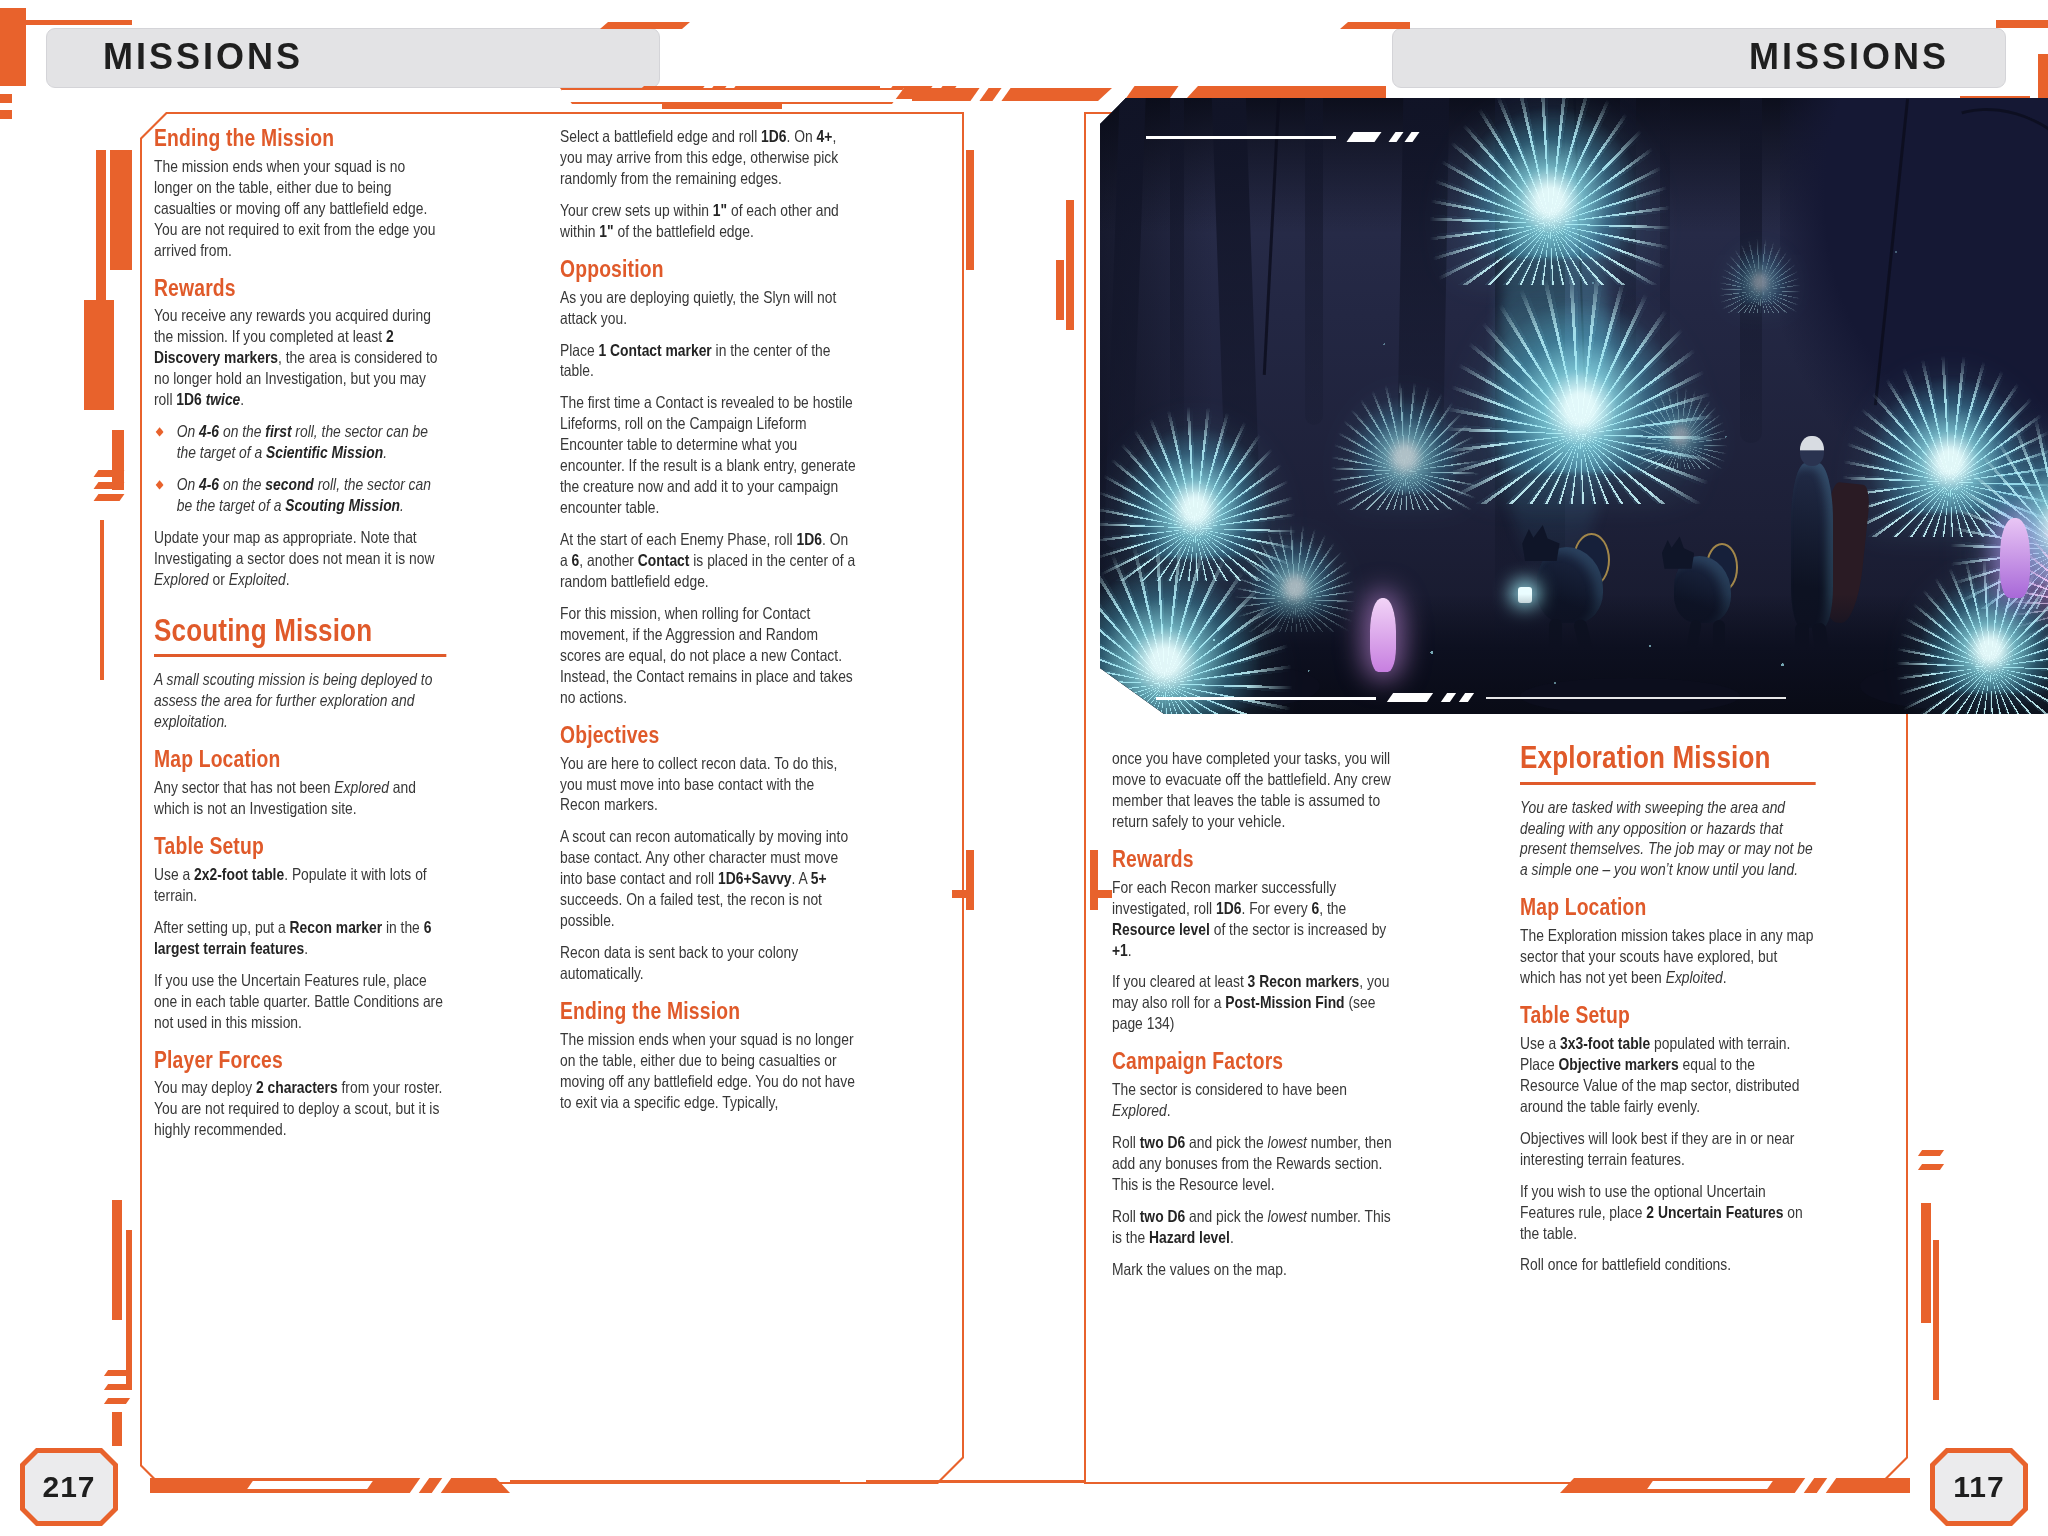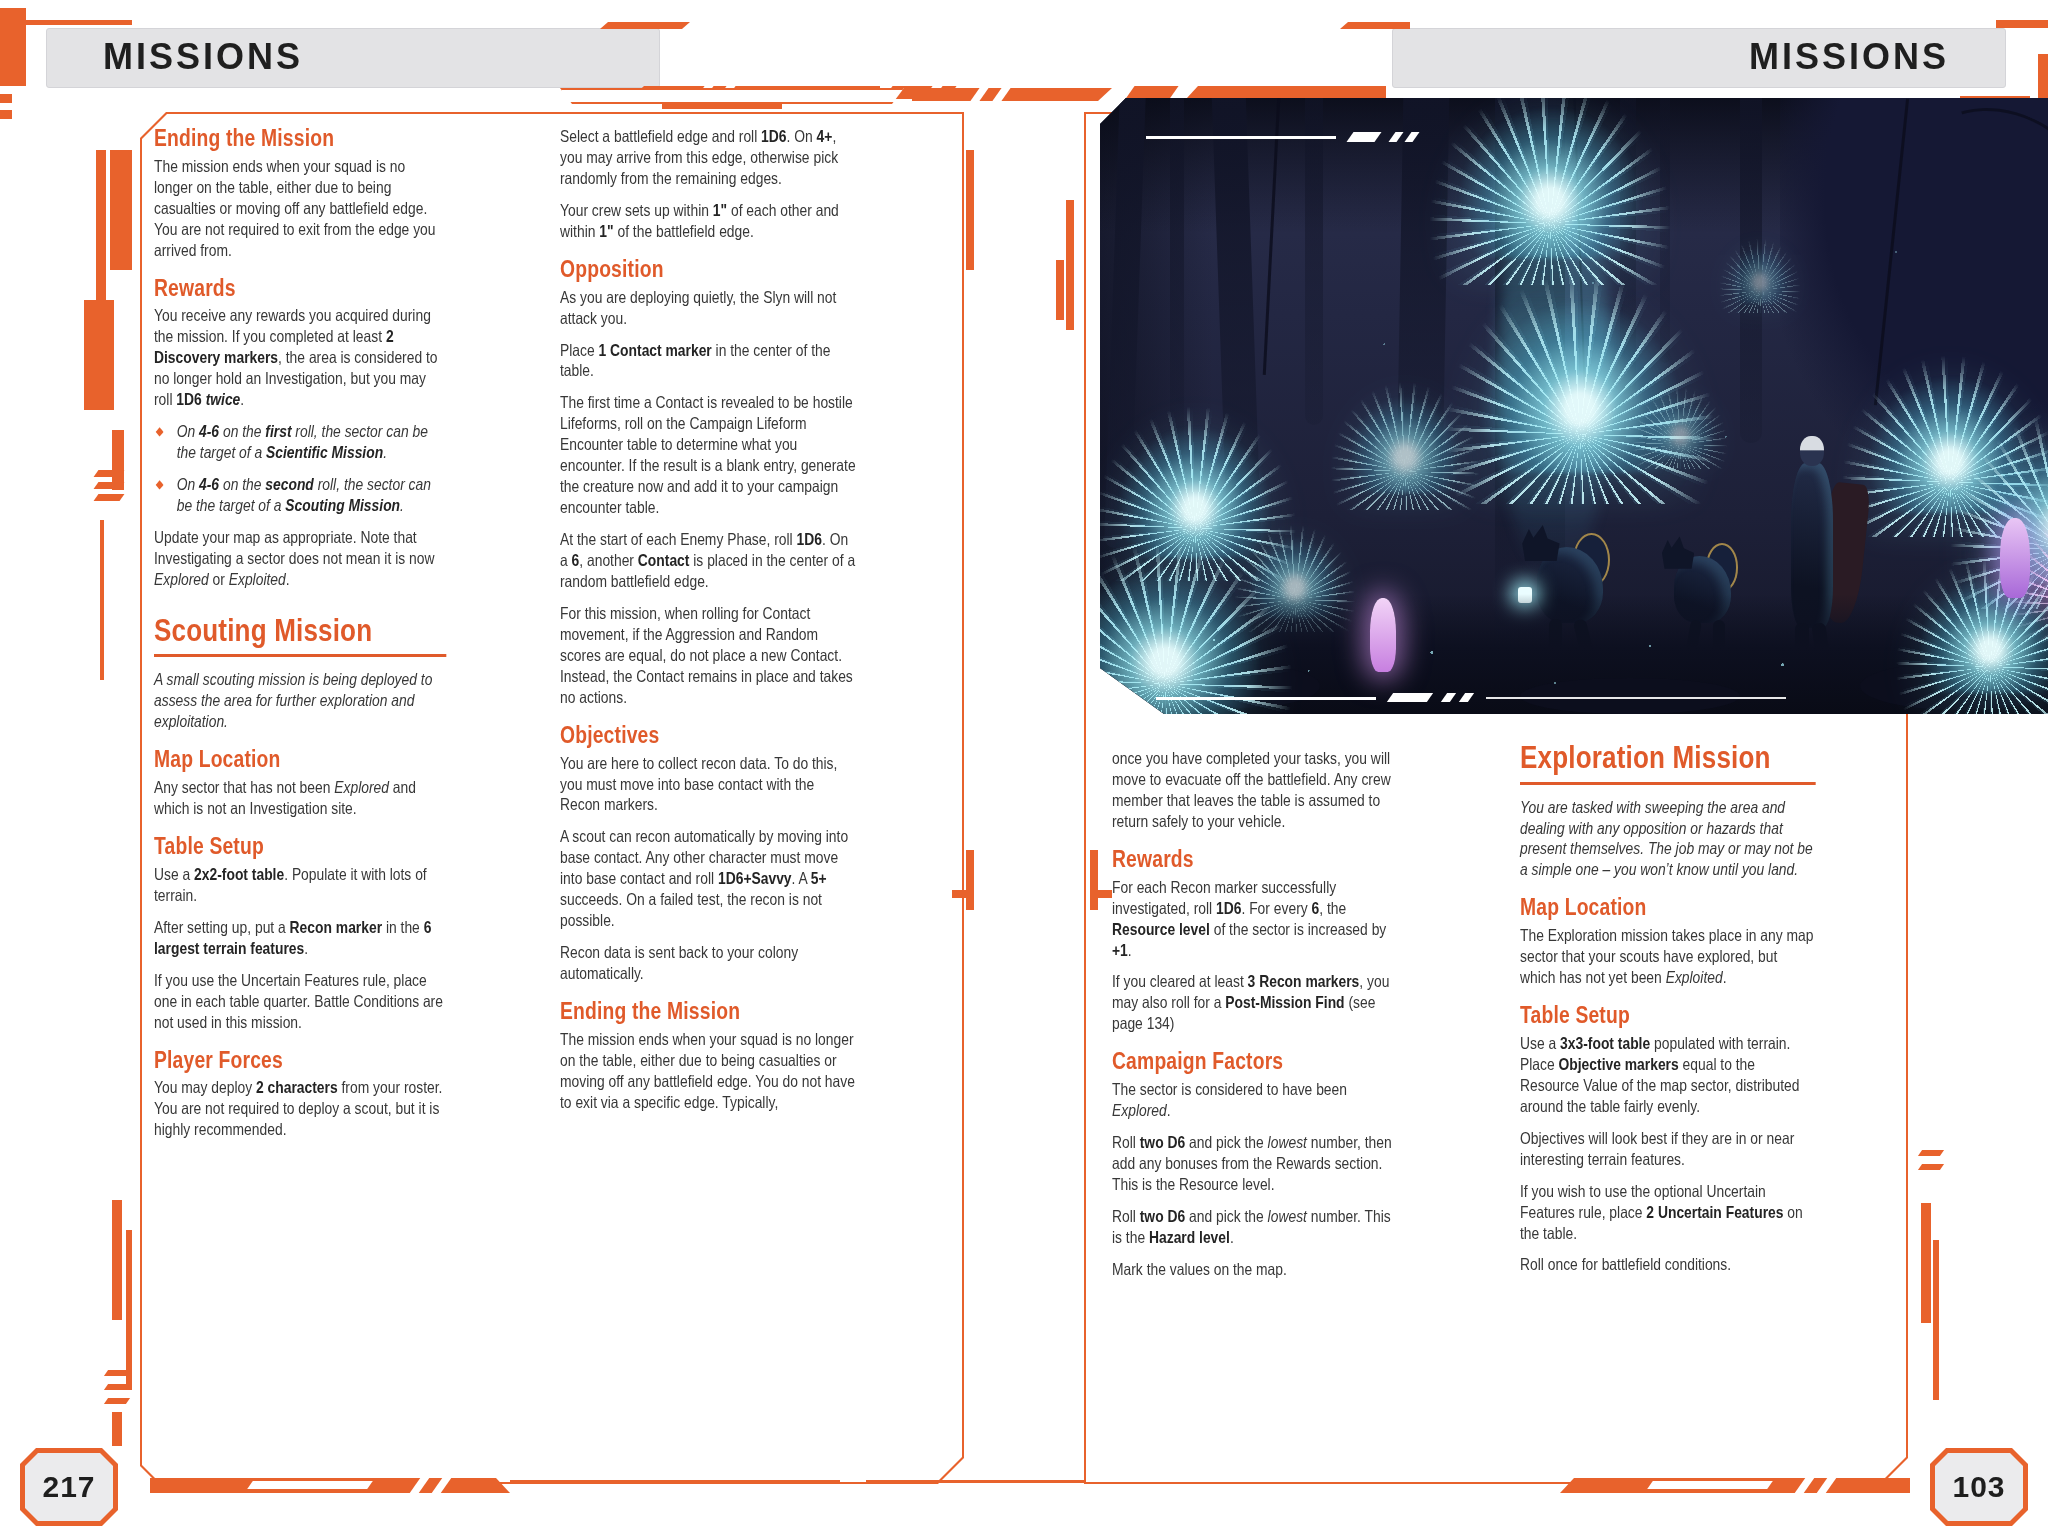--- a/index.html
+++ b/index.html
@@ -2,21 +2,21 @@
 <html><head>
 <meta charset="utf-8">
 <style>
   :root{ --acc:#E8622C; --hd:#E05A2A; --txt:#373737; }
   html,body{margin:0;padding:0;background:#fff;}
   .stage{position:relative;width:2048px;height:1536px;background:#fff;overflow:hidden;
          font-family:"Liberation Sans",sans-serif;color:var(--txt);}
   .abs{position:absolute;}
   .acc{background:var(--acc);}
   
-  .hbar{position:absolute;top:28px;width:612px;height:58px;background:#E3E3E5;border:1px solid #D4D4D8;border-radius:3px;}
+  .hbar{position:absolute;top:28px;width:612px;height:58px;background:#E3E3E5;border:1px solid #D4D4D8;border-radius:9px;}
   .hbar .hlabel{display:block;font-size:36px;font-weight:800;letter-spacing:3px;color:#1F1F1F;line-height:56px;}
   .sl{position:absolute;transform:skewX(-35deg);}
   
   .panel{position:absolute;top:112px;width:824px;height:1372px;background:var(--acc);}
   .panel.pl{clip-path:polygon(26px 0,100% 0,100% calc(100% - 26px),calc(100% - 26px) 100%,18px 100%,0 calc(100% - 18px),0 26px);}
   .panel.pr{clip-path:polygon(0 0,calc(100% - 26px) 0,100% 26px,100% calc(100% - 26px),calc(100% - 26px) 100%,0 100%);}
   .panel .inner{position:absolute;inset:2px;background:#fff;}
   .panel.pl .inner{clip-path:polygon(25px 0,100% 0,100% calc(100% - 25px),calc(100% - 25px) 100%,17px 100%,0 calc(100% - 17px),0 25px);}
   .panel.pr .inner{clip-path:polygon(0 0,calc(100% - 25px) 0,100% 25px,100% calc(100% - 25px),calc(100% - 25px) 100%,0 100%);}
   
@@ -307,16 +307,16 @@
   <div class="sl" style="left:1800px;top:1478px;width:9px;height:15px;background:#fff;position:absolute;"></div>
   <div class="sl" style="left:1822px;top:1478px;width:9px;height:15px;background:#fff;position:absolute;"></div>
   <div class="abs acc" style="left:866px;top:1480px;width:218px;height:3px;"></div>
   <div class="abs acc" style="left:1921px;top:1203px;width:10px;height:120px;"></div>
   <div class="abs acc" style="left:1933px;top:1240px;width:6px;height:160px;"></div>
   <div class="abs acc sl" style="left:1920px;top:1150px;width:22px;height:6px;"></div>
   <div class="abs acc sl" style="left:1920px;top:1164px;width:22px;height:6px;"></div>
 
   <div class="badge" style="left:1930px;top:1448px;">
     <div class="bor"></div>
-    <div class="bin">103</div>
+    <div class="bin">117</div>
   </div>
 
 </div>
 
 </body></html>

